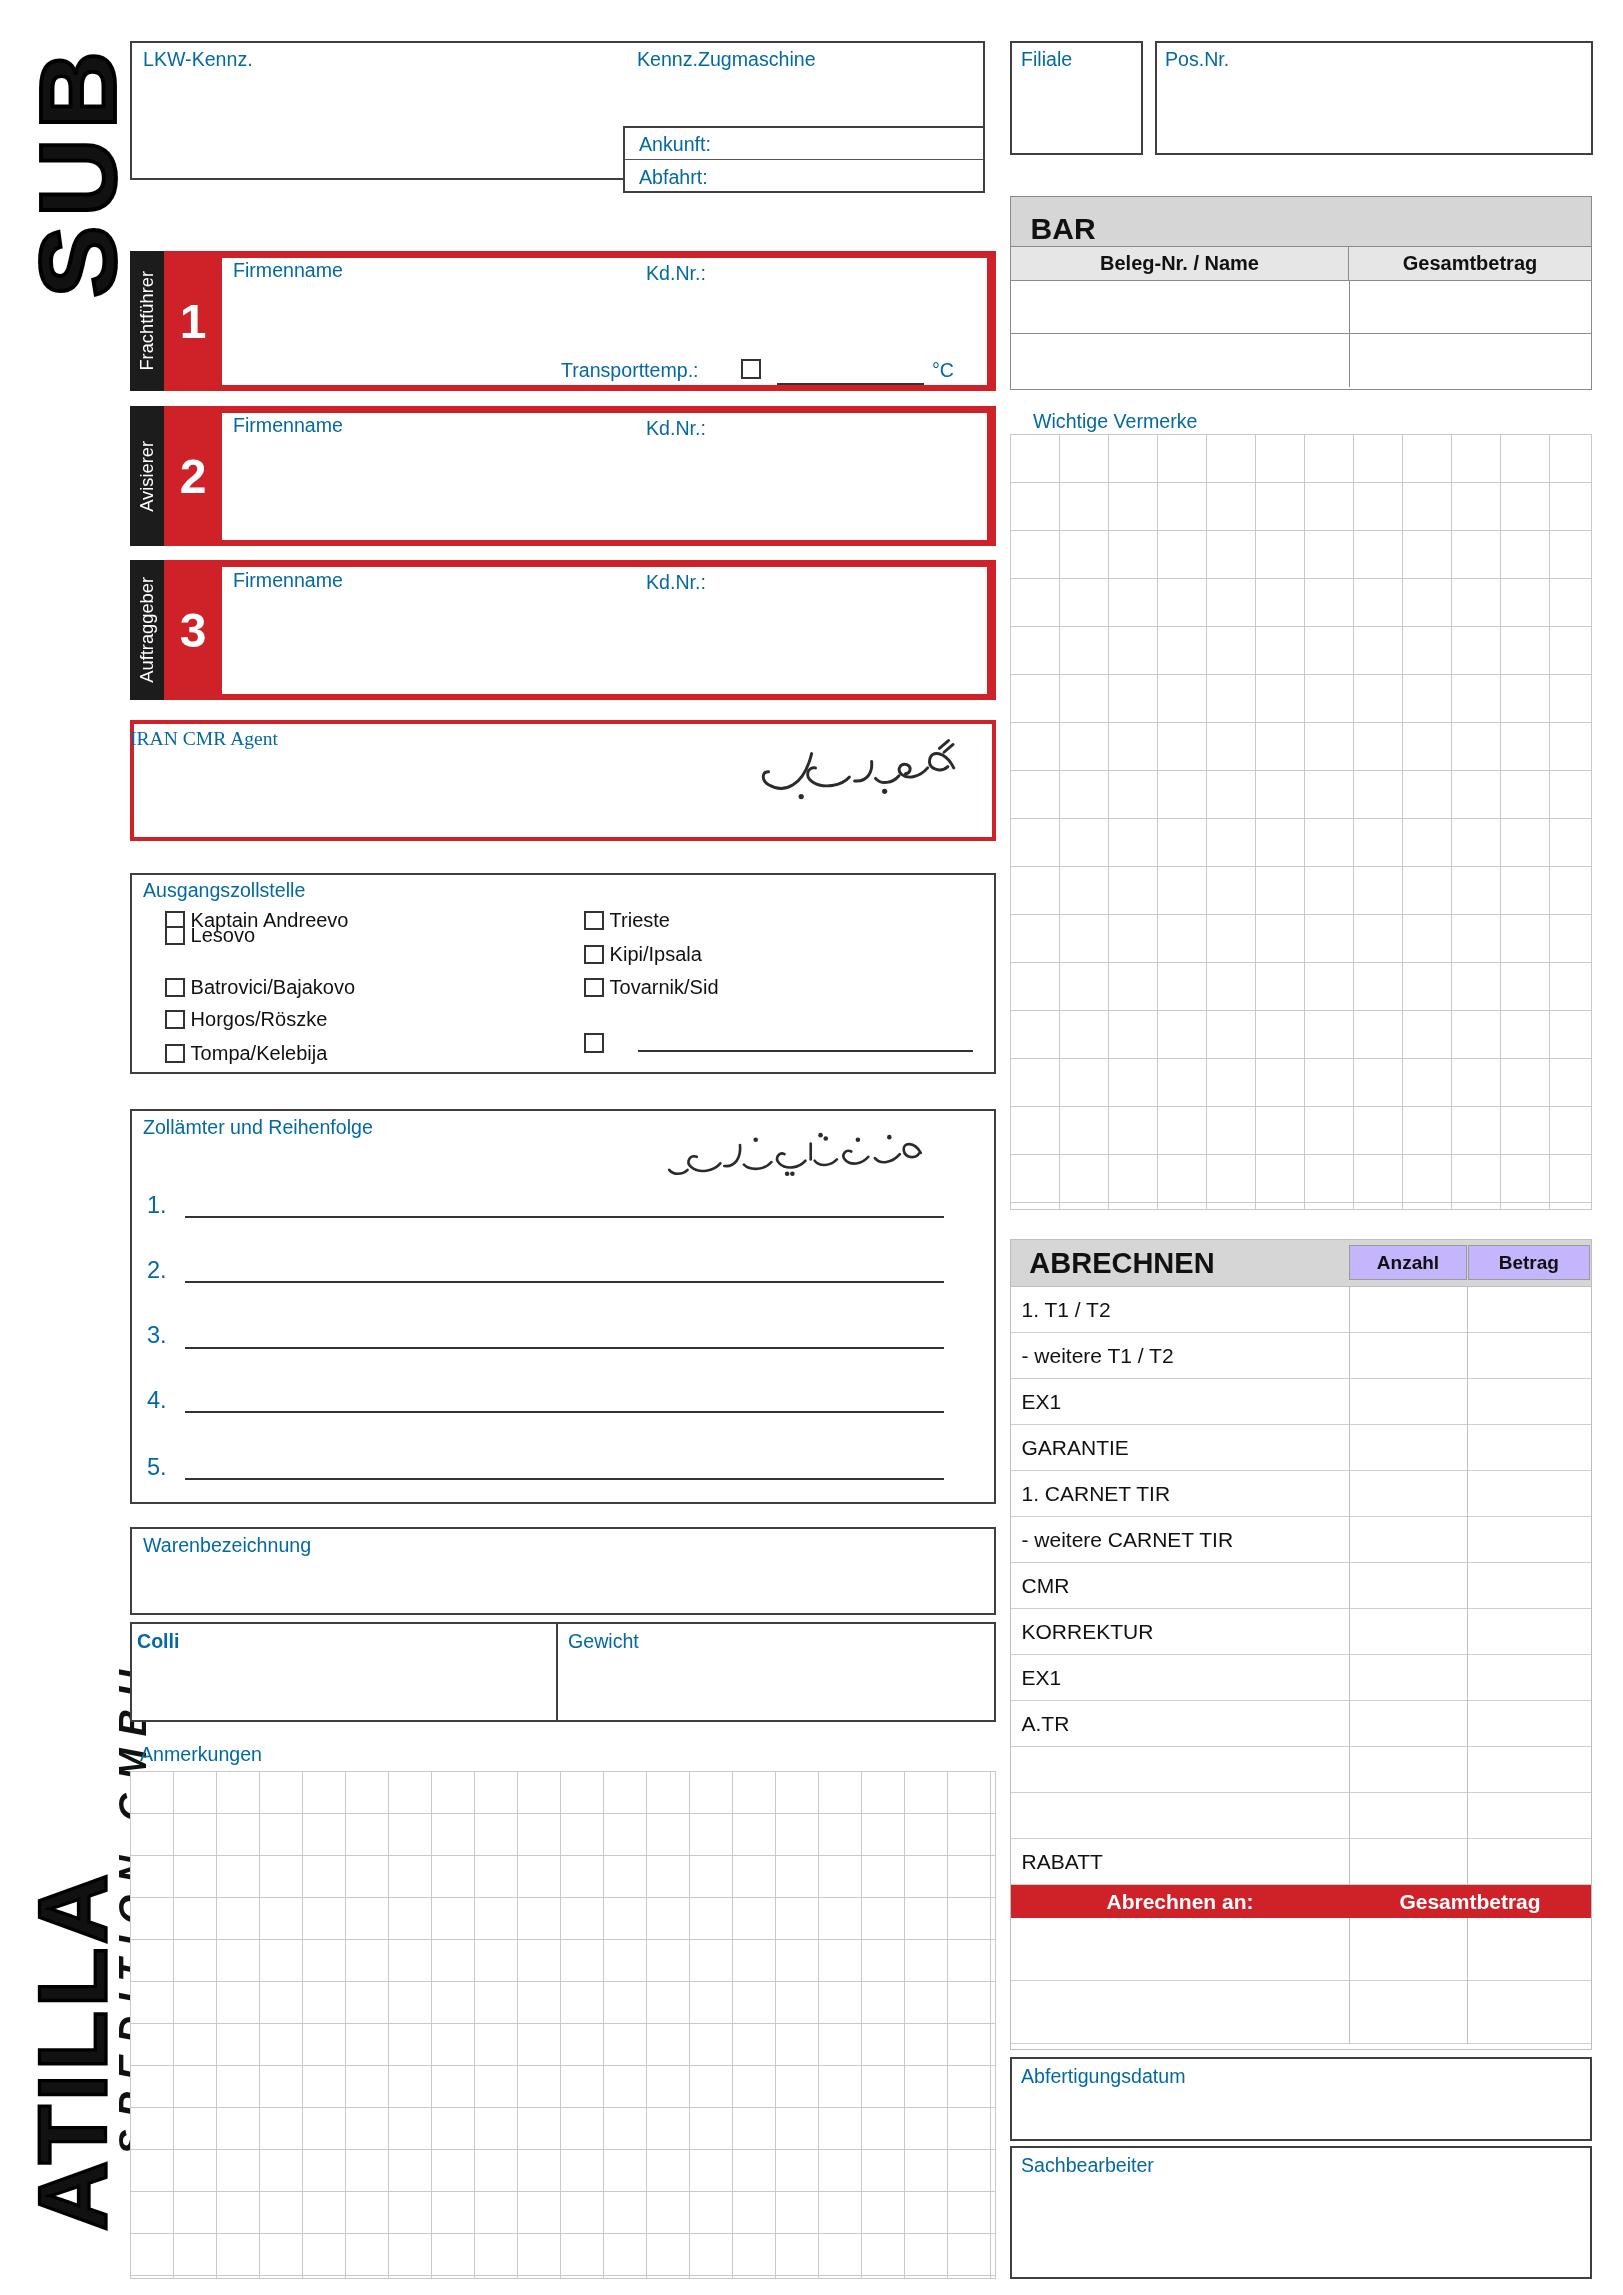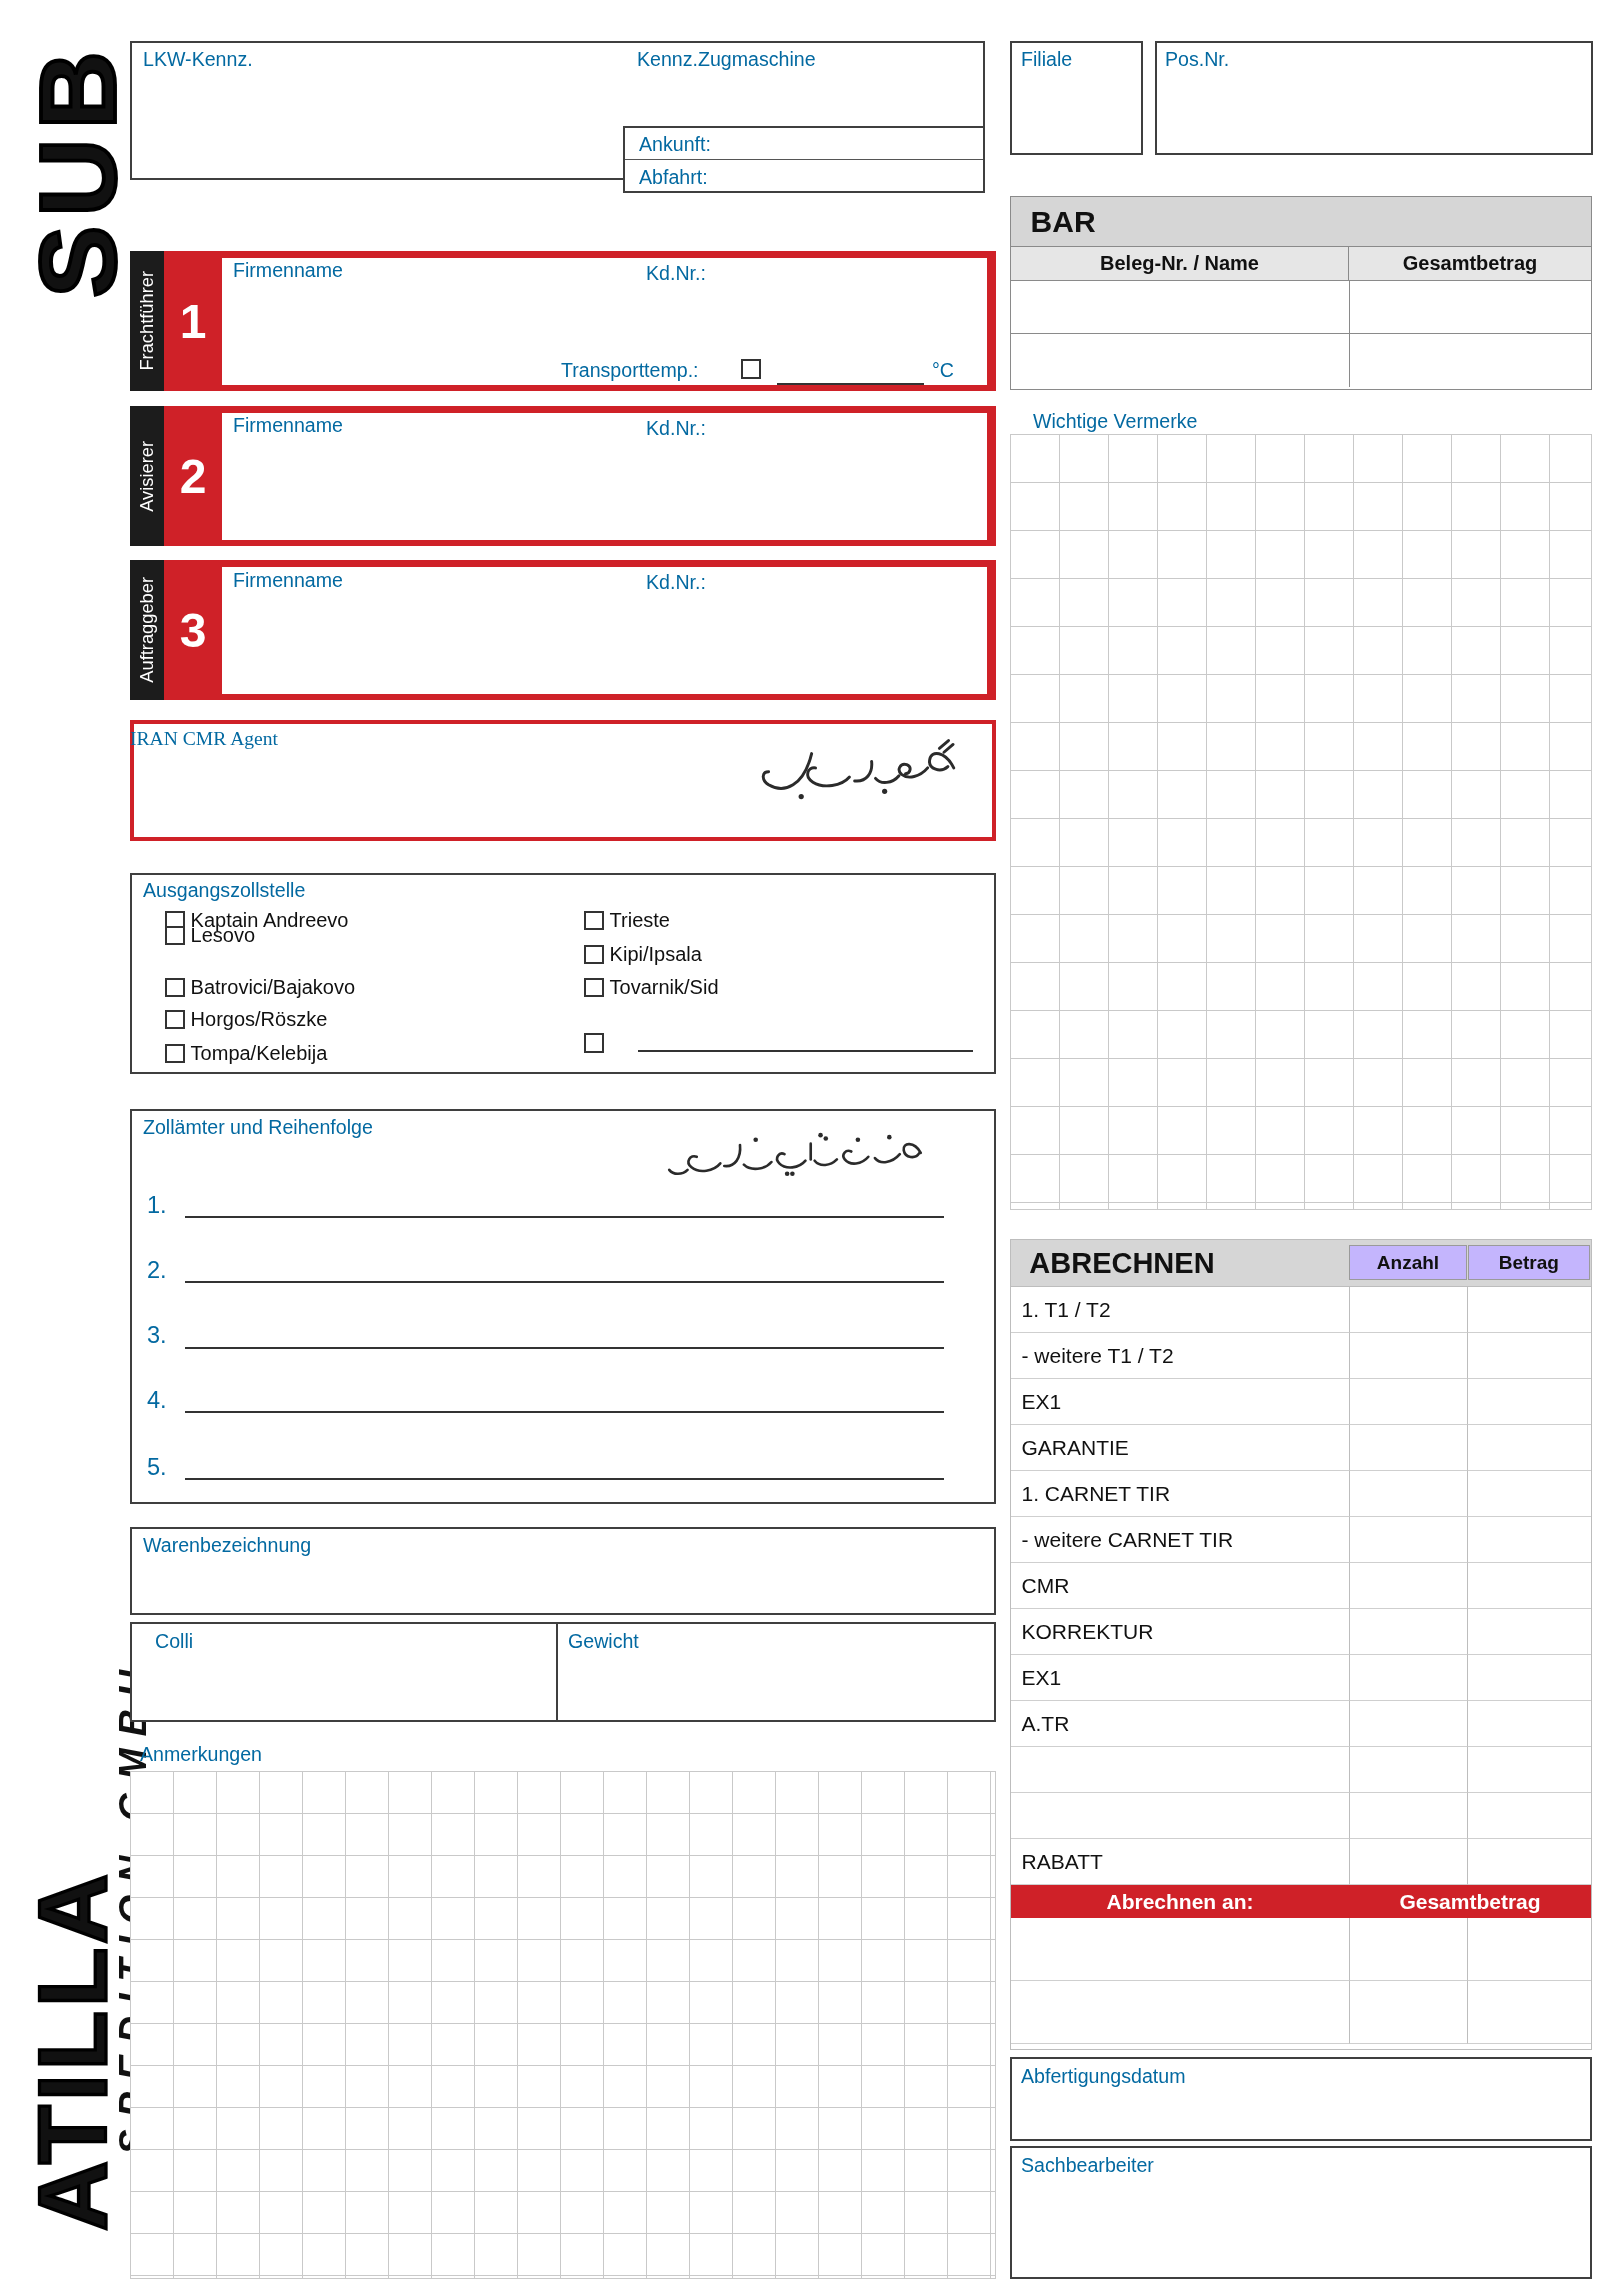--- a/index.html
+++ b/index.html
@@ -34,21 +34,21 @@
 
   
   .gridpad{position:absolute;background-color:#fff;
     background-image:linear-gradient(to right,#c9c9c9 1.3px,transparent 1.3px),
                      linear-gradient(to bottom,#c9c9c9 1.3px,transparent 1.3px);
     border-right:1.3px solid #c9c9c9;border-bottom:1.3px solid #c9c9c9;box-sizing:border-box;}
 
   
   .bar-wrap{position:absolute;left:1010px;top:196px;width:582px;height:194px;
             border:1.3px solid #8a8a8a;box-sizing:border-box;background:#fff;}
-  .bar-band{height:50px;background:#d6d6d6;display:flex;align-items:center;
+  .bar-band{height:50px;background:#d6d6d6;display:flex;align-items:flex-end;
             border-bottom:1.3px solid #8a8a8a;box-sizing:border-box;}
   .bar-band span{font-size:30px;font-weight:bold;padding-left:19.6px;}
   .bar-head{height:34px;display:flex;background:#e6e6e6;border-bottom:1.3px solid #8a8a8a;box-sizing:border-box;}
   .bar-head div{display:flex;align-items:center;justify-content:center;font-weight:bold;font-size:20px;box-sizing:border-box;}
   .bar-body{position:relative;height:106px;}
   .bar-vline{position:absolute;left:338px;top:0;bottom:0;width:0;border-left:1.3px solid #8a8a8a;}
   .bar-hline{position:absolute;left:0;right:0;top:52px;height:0;border-top:1.3px solid #8a8a8a;}
 
   
   .abr{position:absolute;left:1010px;top:1239px;width:582px;height:811px;
@@ -231,21 +231,21 @@
   <span class="uline" style="left:185px;top:1347px;width:759px;"></span>
   <span class="lbl" style="left:147px;top:1387px;font-size:23.6px;">4.</span>
   <span class="uline" style="left:185px;top:1411px;width:759px;"></span>
   <span class="lbl" style="left:147px;top:1454px;font-size:23.6px;">5.</span>
   <span class="uline" style="left:185px;top:1478px;width:759px;"></span>
 
   <div class="box" style="left:130px;top:1527px;width:866px;height:88px;"></div>
   <span class="lbl" style="left:143px;top:1534px;">Warenbezeichnung</span>
 
   <div class="box" style="left:130px;top:1622px;width:428px;height:100px;"></div>
-  <span class="lbl" style="left:155px;top:1630px;">Colli</span>
+  <span class="lbl" style="left:137px;top:1630px;font-weight:bold;">Colli</span>
   <div class="box" style="left:556px;top:1622px;width:440px;height:100px;"></div>
   <span class="lbl" style="left:568px;top:1630px;">Gewicht</span>
 
   <span class="lbl" style="left:140px;top:1743px;">Anmerkungen</span>
   <div class="gridpad" style="left:130px;top:1771px;width:866px;height:508px;background-size:43px 42px;"></div>
 
   <div class="abr">
     <div class="abr-head">
       <div class="abr-title">ABRECHNEN</div>
       <div class="abr-colhead" style="left:338px;width:118px;">Anzahl</div>

